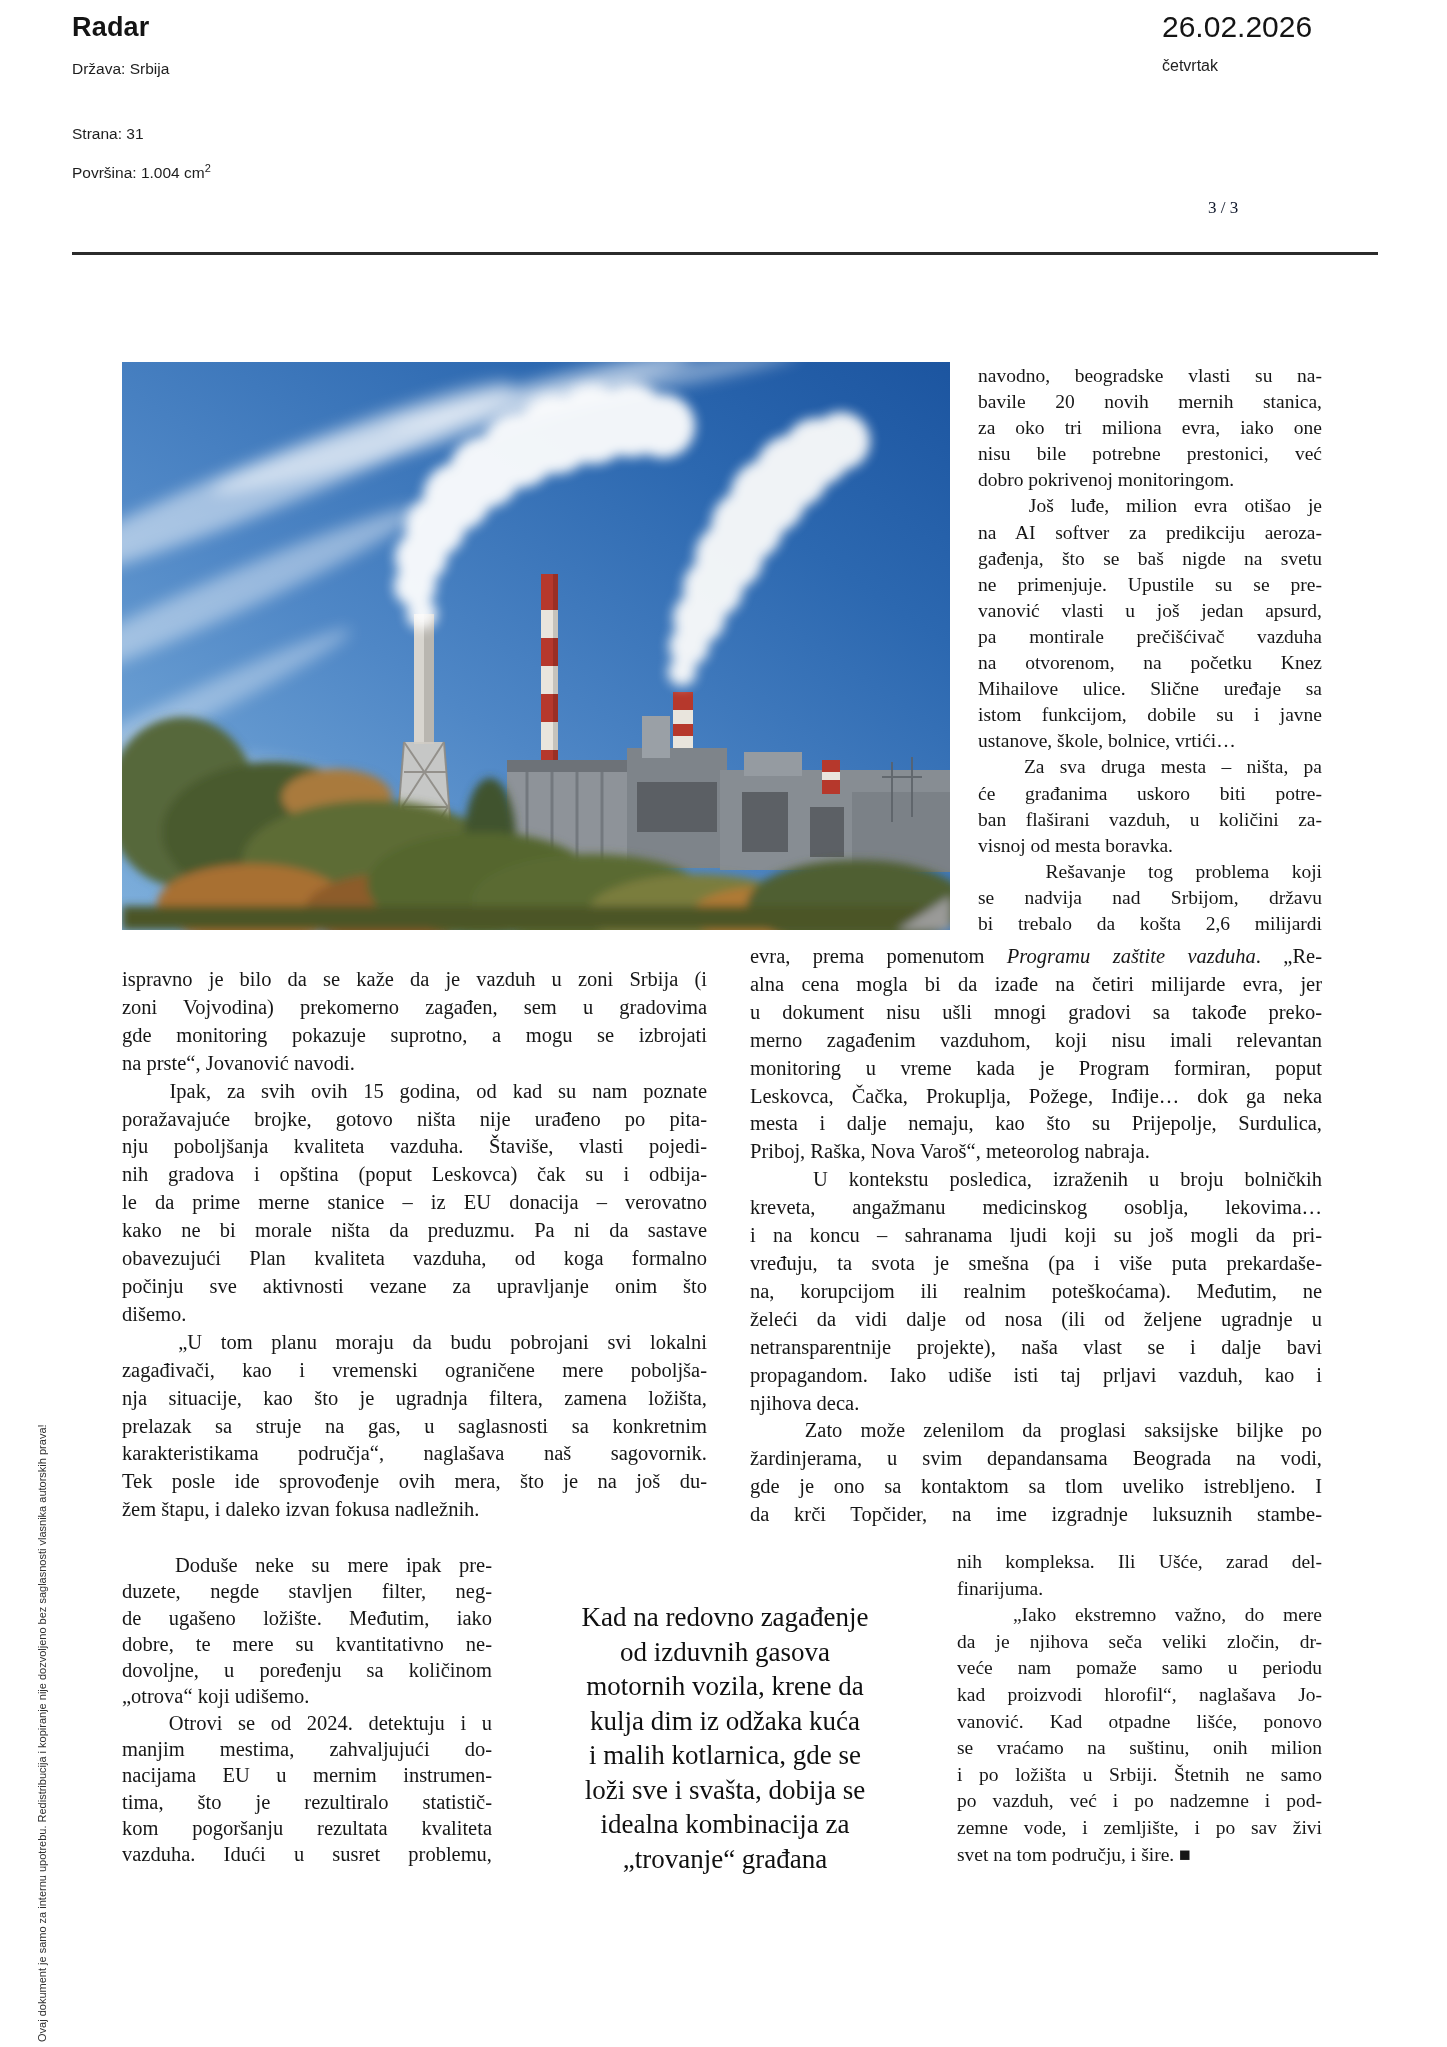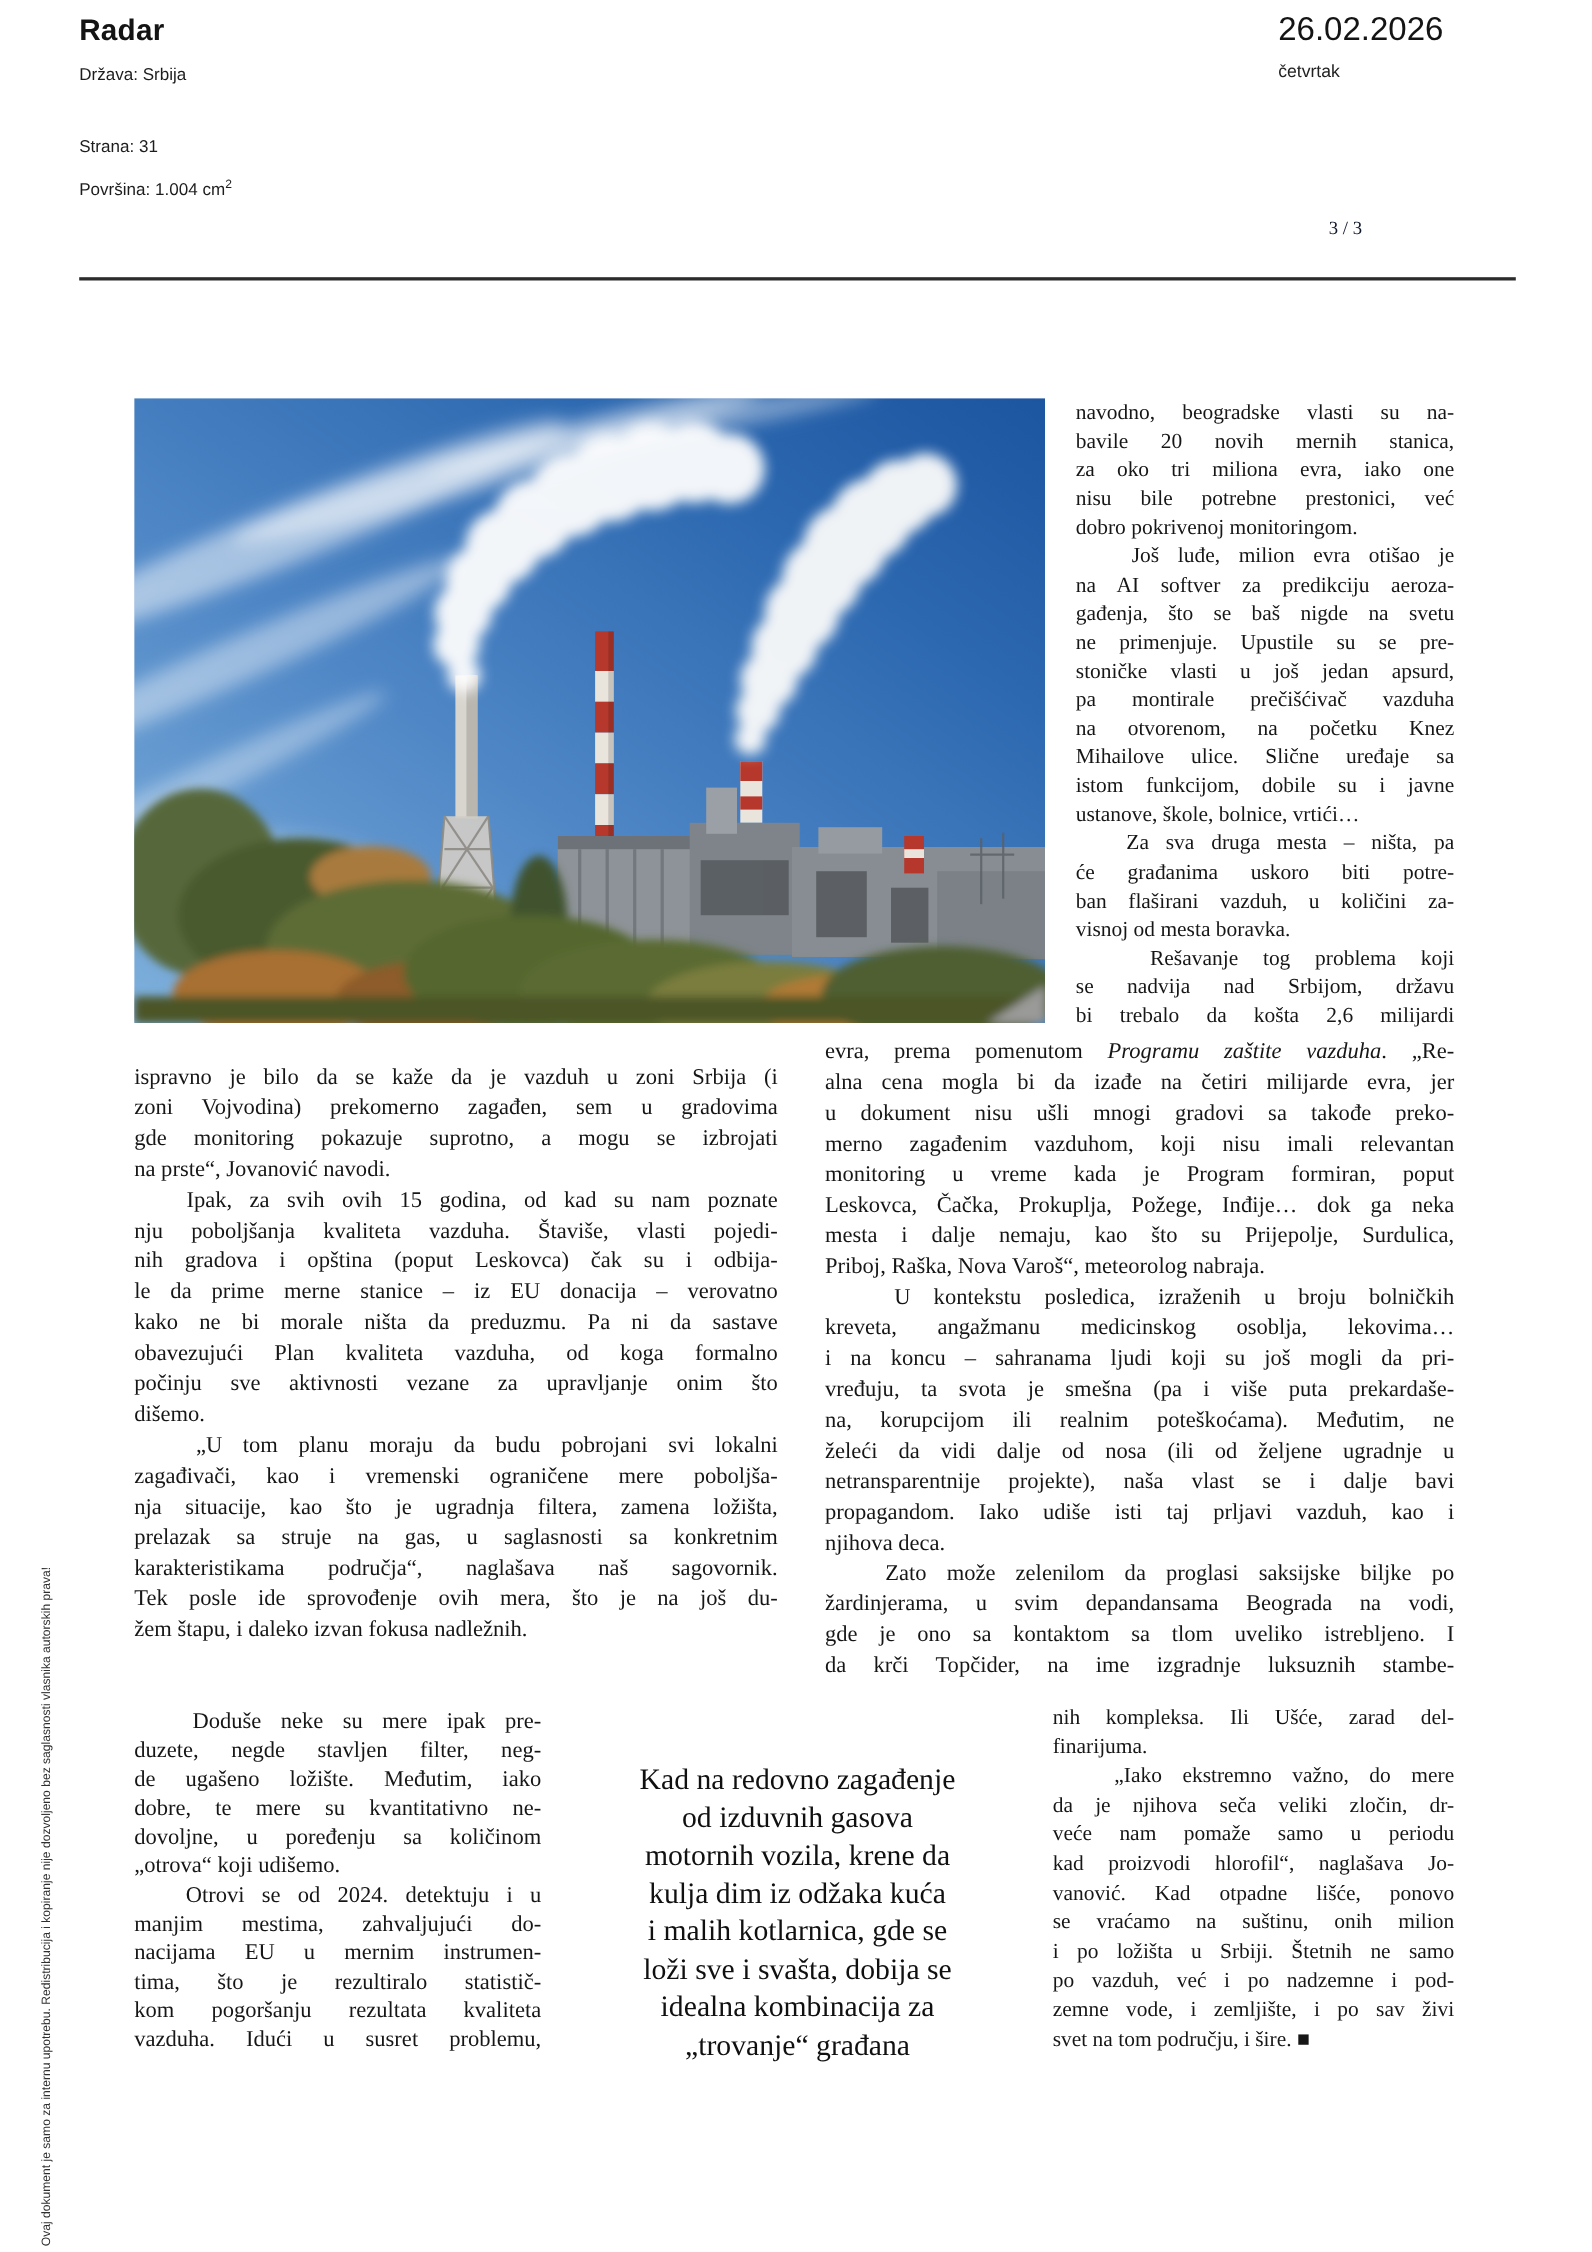--- a/index.html
+++ b/index.html
@@ -192,40 +192,41 @@
   <div class="col col-rt">
       <div class="ln">navodno, beogradske vlasti su na-</div>
       <div class="ln">bavile 20 novih mernih stanica,</div>
       <div class="ln">za oko tri miliona evra, iako one</div>
       <div class="ln">nisu bile potrebne prestonici, već</div>
       <div class="ln end">dobro pokrivenoj monitoringom.</div>
       <div class="ln">   Još luđe, milion evra otišao je</div>
       <div class="ln">na AI softver za predikciju aeroza-</div>
       <div class="ln">gađenja, što se baš nigde na svetu</div>
       <div class="ln">ne primenjuje. Upustile su se pre-</div>
-      <div class="ln">stoničke vlasti u još jedan apsurd,</div>
+      <div class="ln">vanović vlasti u još jedan apsurd,</div>
       <div class="ln">pa montirale prečišćivač vazduha</div>
       <div class="ln">na otvorenom, na početku Knez</div>
       <div class="ln">Mihailove ulice. Slične uređaje sa</div>
       <div class="ln">istom funkcijom, dobile su i javne</div>
       <div class="ln end">ustanove, škole, bolnice, vrtići…</div>
       <div class="ln">   Za sva druga mesta – ništa, pa</div>
       <div class="ln">će građanima uskoro biti potre-</div>
       <div class="ln">ban flaširani vazduh, u količini za-</div>
       <div class="ln end">visnoj od mesta boravka.</div>
       <div class="ln">   Rešavanje tog problema koji</div>
       <div class="ln">se nadvija nad Srbijom, državu</div>
       <div class="ln">bi trebalo da košta 2,6 milijardi</div>
     </div>
   <div class="col col-l">
       <div class="ln">ispravno je bilo da se kaže da je vazduh u zoni Srbija (i</div>
       <div class="ln">zoni Vojvodina) prekomerno zagađen, sem u gradovima</div>
       <div class="ln">gde monitoring pokazuje suprotno, a mogu se izbrojati</div>
       <div class="ln end">na prste“, Jovanović navodi.</div>
       <div class="ln">   Ipak, za svih ovih 15 godina, od kad su nam poznate</div>
+      <div class="ln">poražavajuće brojke, gotovo ništa nije urađeno po pita-</div>
       <div class="ln">nju poboljšanja kvaliteta vazduha. Štaviše, vlasti pojedi-</div>
       <div class="ln">nih gradova i opština (poput Leskovca) čak su i odbija-</div>
       <div class="ln">le da prime merne stanice – iz EU donacija – verovatno</div>
       <div class="ln">kako ne bi morale ništa da preduzmu. Pa ni da sastave</div>
       <div class="ln">obavezujući Plan kvaliteta vazduha, od koga formalno</div>
       <div class="ln">počinju sve aktivnosti vezane za upravljanje onim što</div>
       <div class="ln end">dišemo.</div>
       <div class="ln">   „U tom planu moraju da budu pobrojani svi lokalni</div>
       <div class="ln">zagađivači, kao i vremenski ograničene mere poboljša-</div>
       <div class="ln">nja situacije, kao što je ugradnja filtera, zamena ložišta,</div>

